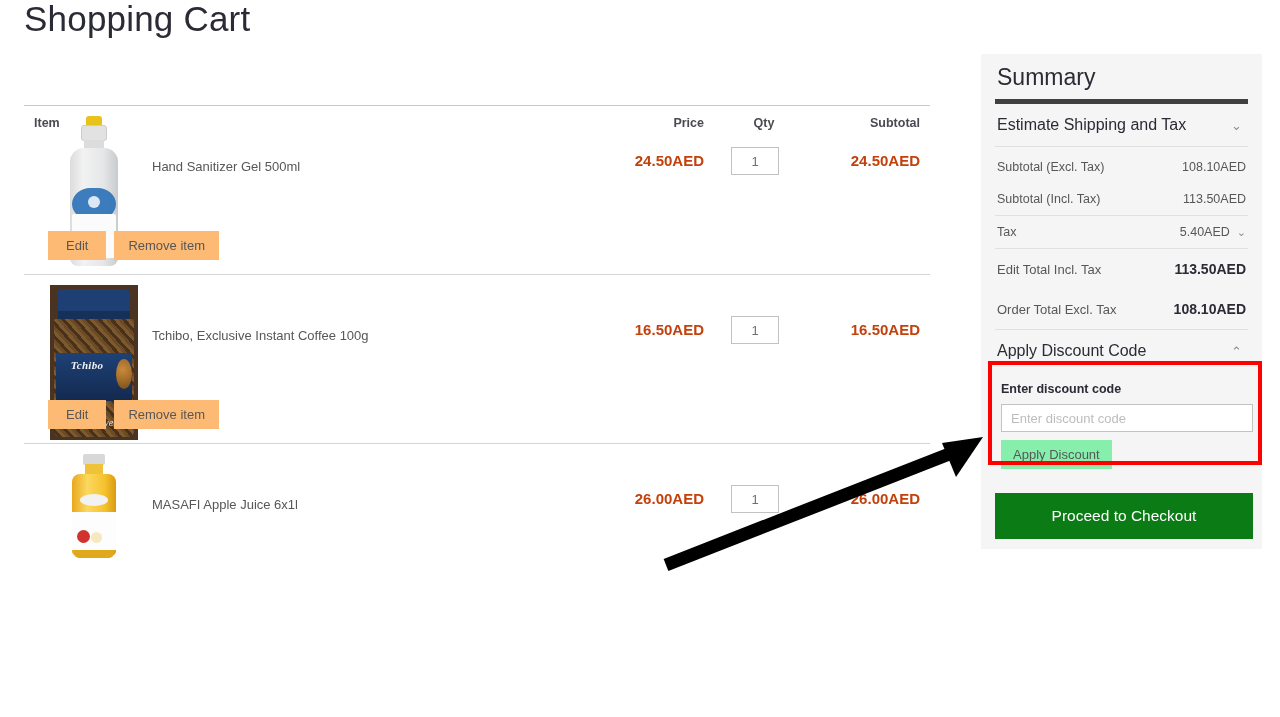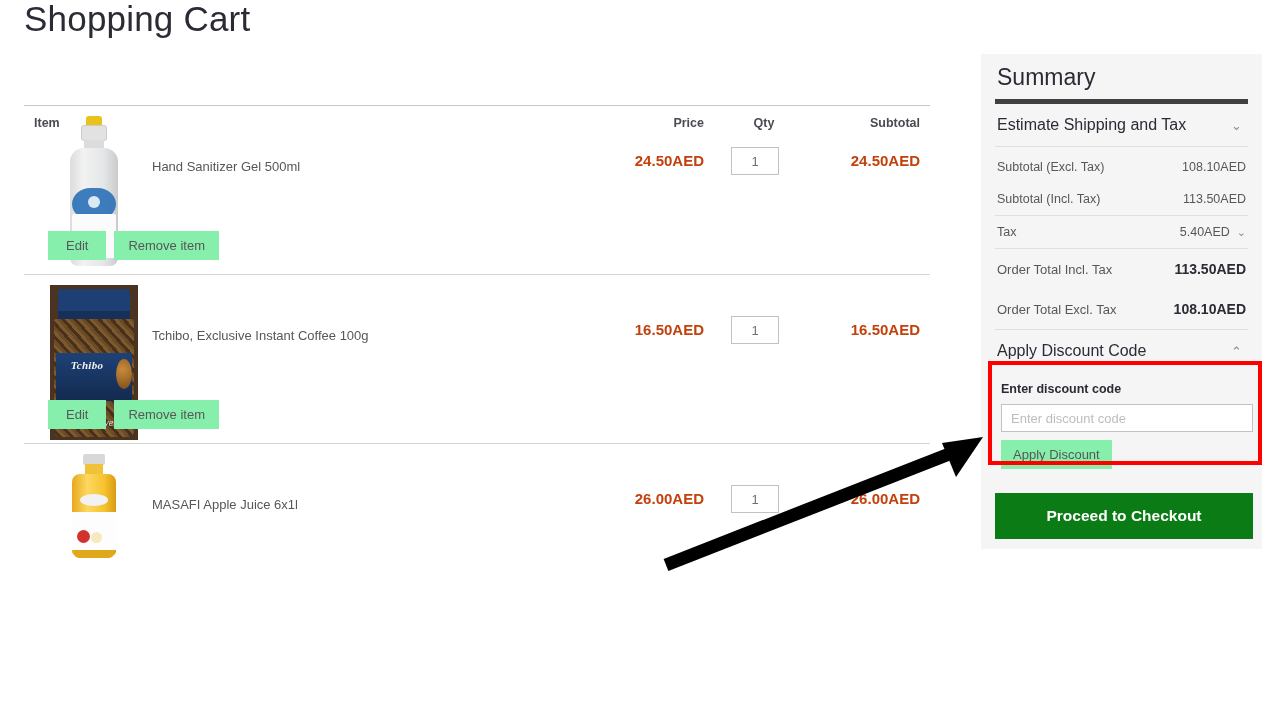--- a/index.html
+++ b/index.html
@@ -102,21 +102,21 @@
   }
 
   .row-actions {
     position: absolute;
     left: 24px;
     bottom: 14px;
     display: flex;
     gap: 8px;
   }
   .action-btn {
-    background: #86efac;
+    background: #fdba74;
     border: none;
     color: #575757;
     font-size: 13px;
     padding: 7px 14px;
     font-family: "Liberation Sans", sans-serif;
     cursor: pointer;
   }
   .action-btn.edit { padding-left: 18px; padding-right: 18px; }
 
   
@@ -273,21 +273,21 @@
     cursor: pointer;
   }
   #checkout-btn {
     display: block;
     width: 258px;
     margin: 18px auto 0 auto;
     background: #0b7c15;
     border: none;
     color: #ffffff;
     font-size: 15.5px;
-    font-weight: bold;
+    font-weight: normal;
     padding: 14px 0;
     font-family: "Liberation Sans", sans-serif;
     cursor: pointer;
   }
 
   
   #annotation-arrow {
     position: absolute;
     left: 650px;
     top: 425px;
@@ -405,21 +405,21 @@
 
     <div class="total-line bordered">
       <span>Tax</span>
       <span class="val-wrap">
         <span class="val">5.40AED</span>
         <span class="tax-chev">⌄</span>
       </span>
     </div>
 
     <div class="total-line big">
-      <span>Order Total Incl. Tax</span>
+      <span>Edit Total Incl. Tax</span>
       <span class="val">113.50AED</span>
     </div>
 
     <div class="total-line big">
       <span>Order Total Excl. Tax</span>
       <span class="val">108.10AED</span>
     </div>
 
   </div>
 

